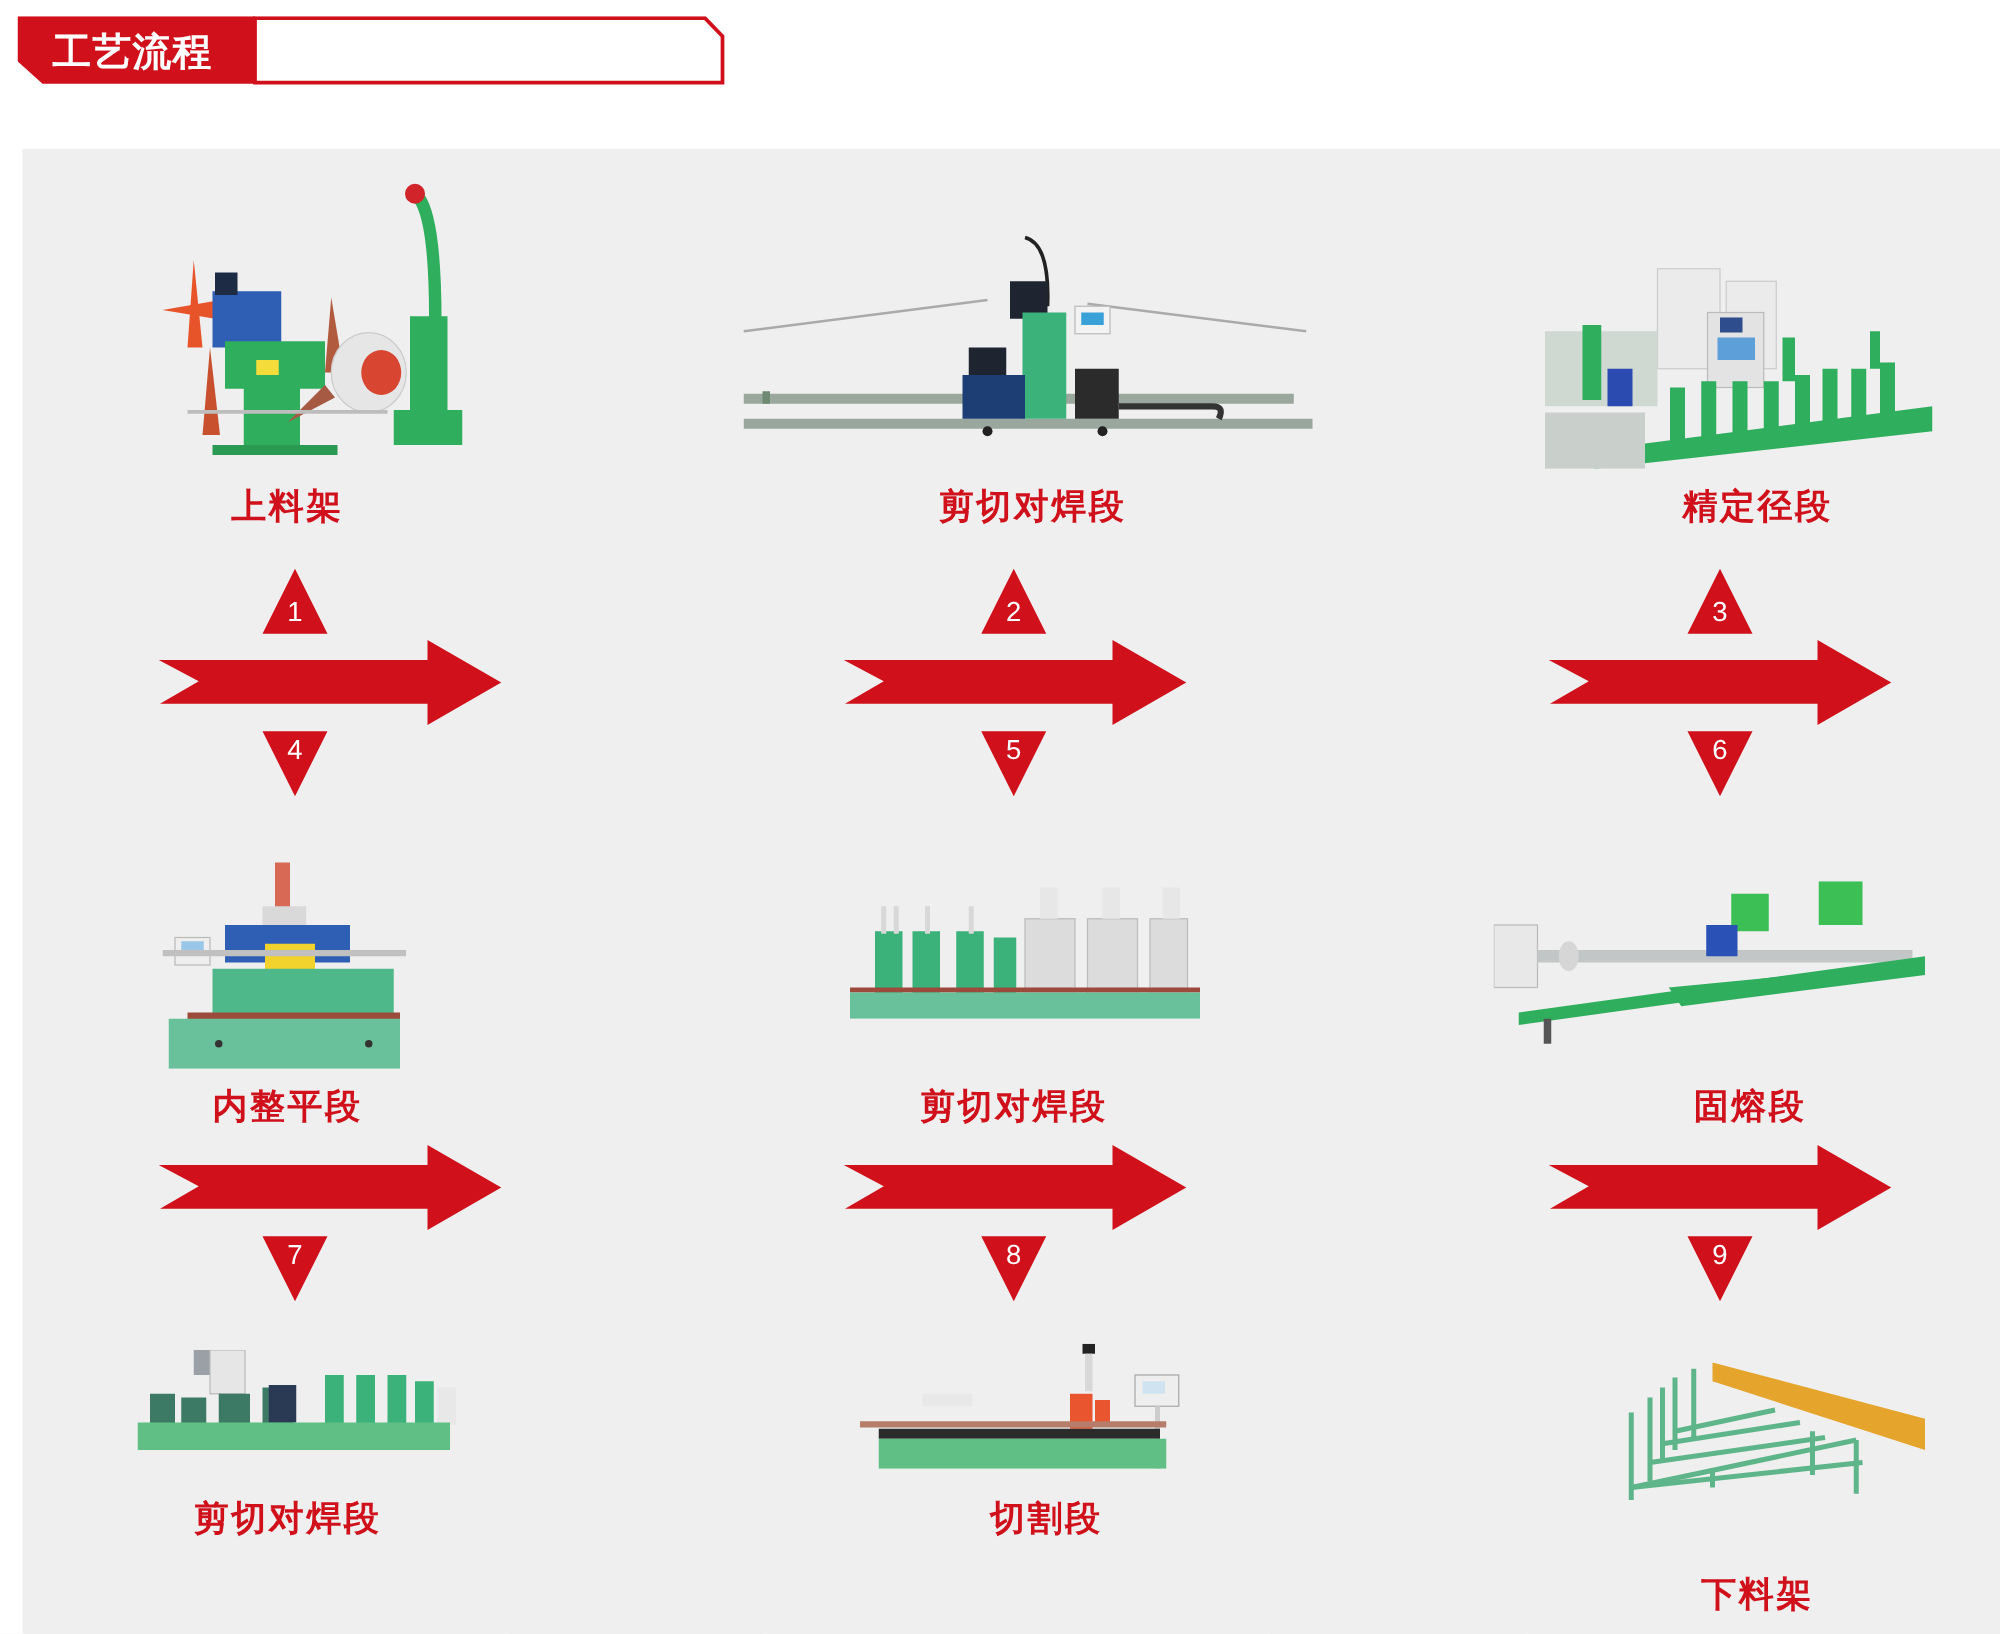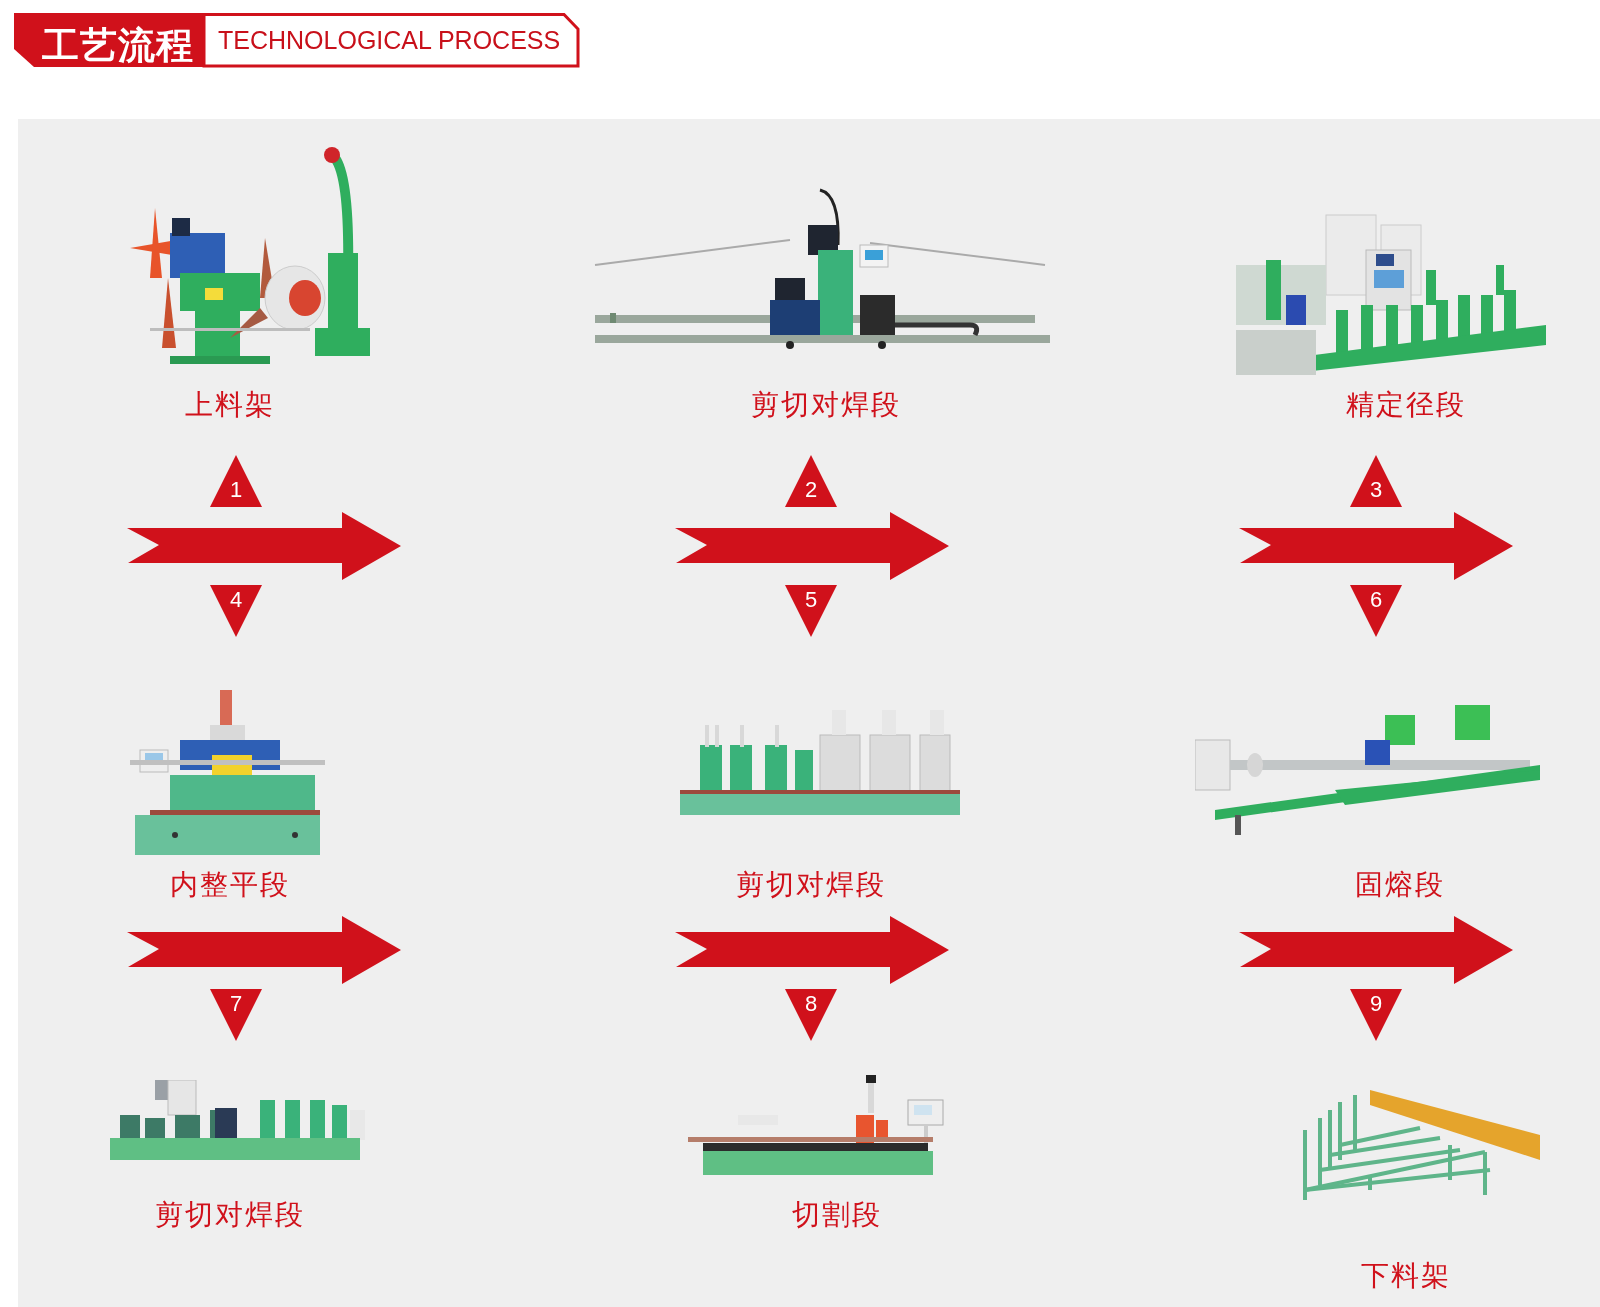--- a/index.html
+++ b/index.html
@@ -2,42 +2,41 @@
 <html><head>
 <meta charset="utf-8">
 <style>
   html, body { margin:0; padding:0; }
   body { width:1600px; height:1307px; background:#ffffff; position:relative; overflow:hidden;
          font-family:"DejaVu Sans","Liberation Sans",sans-serif; }
 
   
   .hdr { position:absolute; left:14px; top:13px; width:566px; height:56px; }
   .hdr svg { position:absolute; left:0; top:0; }
-  .hdr-cn { position:absolute; left:28px; top:8px; font-size:37px; font-weight:bold; color:#ffffff; letter-spacing:1px; }
+  .hdr-cn { position:absolute; left:28px; top:8px; font-size:31px; font-weight:bold; color:#ffffff; letter-spacing:1px; }
   .hdr-en { position:absolute; left:204px; top:13px; font-family:"Liberation Sans",sans-serif; font-size:25px; color:#c8101a; letter-spacing:0px; }
 
   
   .panel { position:absolute; left:18px; top:119px; width:1582px; height:1188px; background:#efefef; }
   .machine { position:absolute; }
-  .label { position:absolute; color:#d0111b; font-size:28px; font-weight:normal; text-align:center; letter-spacing:2px; white-space:nowrap; }
+  .label { position:absolute; color:#d0111b; font-size:28px; font-weight:bold; text-align:center; letter-spacing:2px; white-space:nowrap; }
 
   .arrow { position:absolute; }
   .tri { position:absolute; width:56px; height:56px; }
   .tri span { position:absolute; left:0; width:56px; text-align:center; color:#fff; font-size:22px; font-family:"Liberation Sans",sans-serif; }
 </style>
 </head>
 <body>
 
 <div class="hdr">
   <svg width="566" height="56" viewBox="0 0 566 56">
     <polygon points="0,0 190,0 190,54 20,54 0,36" fill="#d0111b"></polygon>
     <polygon points="190,1.5 550,1.5 564,16 564,53 190,53" fill="#ffffff" stroke="#d0111b" stroke-width="3"></polygon>
   </svg>
   <span class="hdr-cn">工艺流程</span>
-  <span class="hdr-en">TECHNOLOGICAL PROCESS</span>
 </div>
 
 <div class="panel"></div>
 
 <svg class="machine" style="left:110px;top:138px" width="260" height="230" viewBox="0 0 260 230">
   <polygon points="20,110 78,100 80,120" fill="#e8542a"></polygon>
   <polygon points="45,70 52,140 40,140" fill="#e8542a"></polygon>
   <polygon points="58,140 66,210 52,210" fill="#c9502e"></polygon>
   <rect x="60" y="95" width="55" height="45" fill="#2e5fb5"></rect>
   <rect x="62" y="80" width="18" height="18" fill="#1d2b45"></rect>

